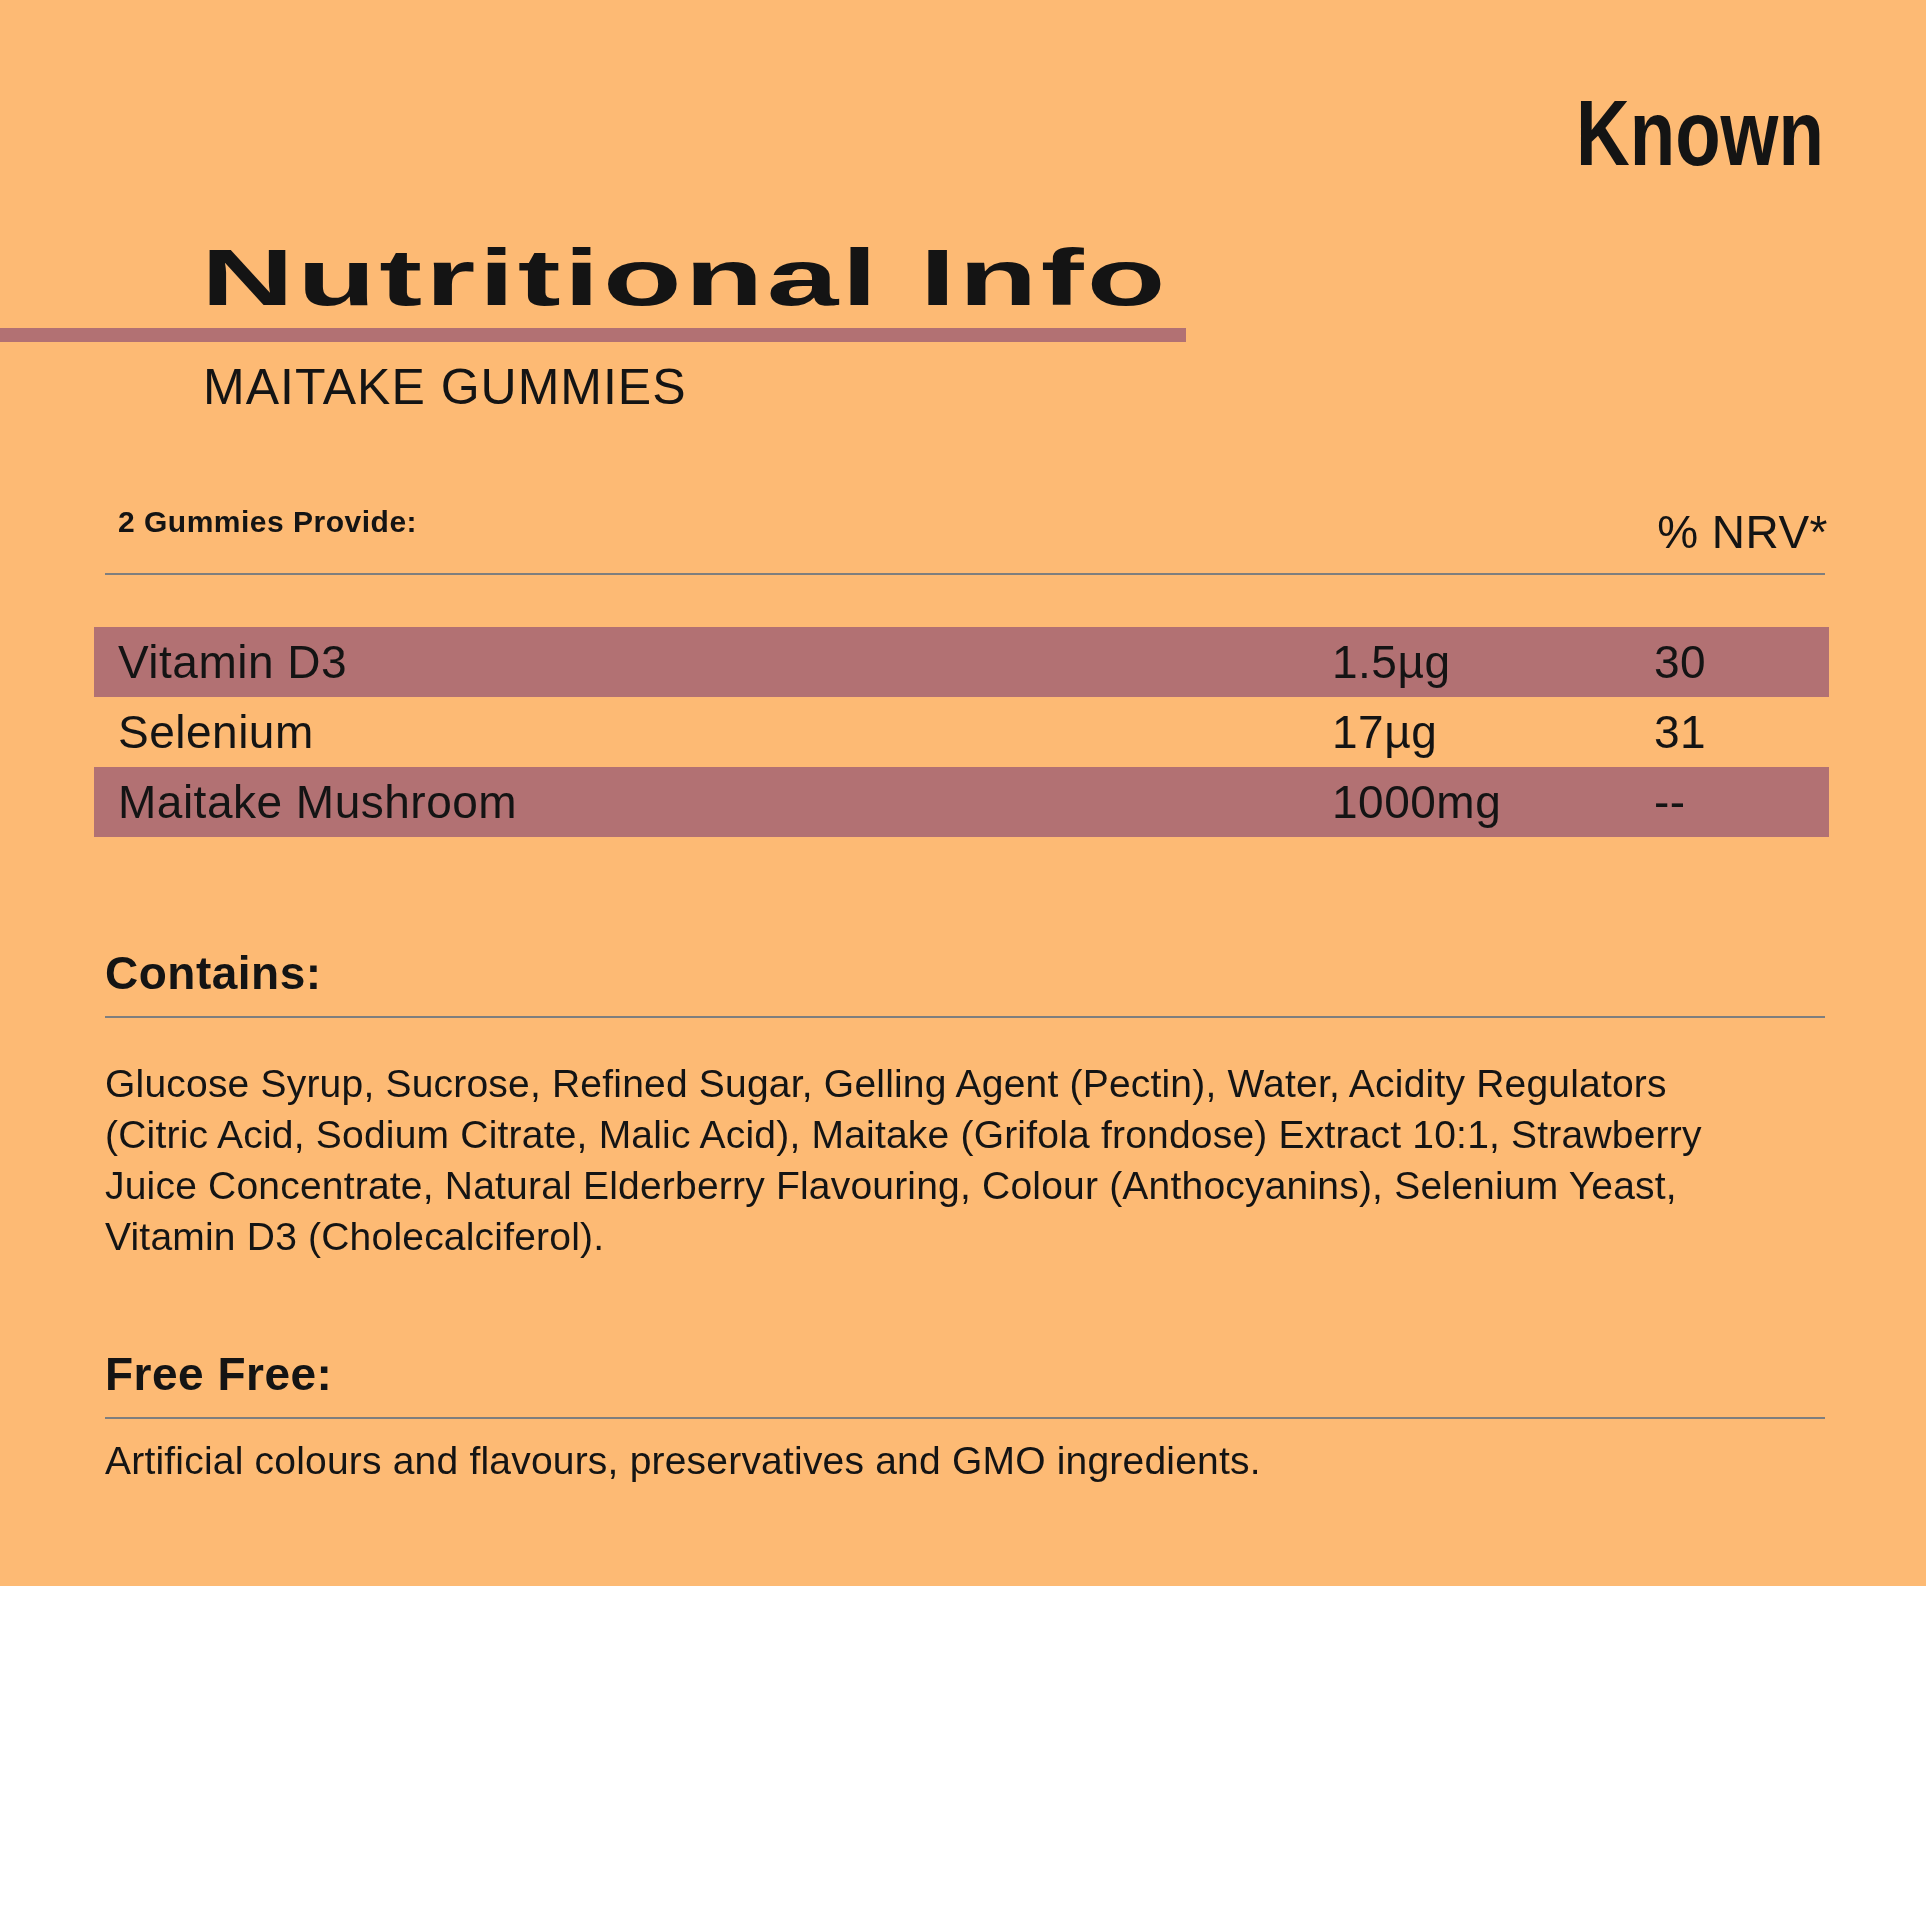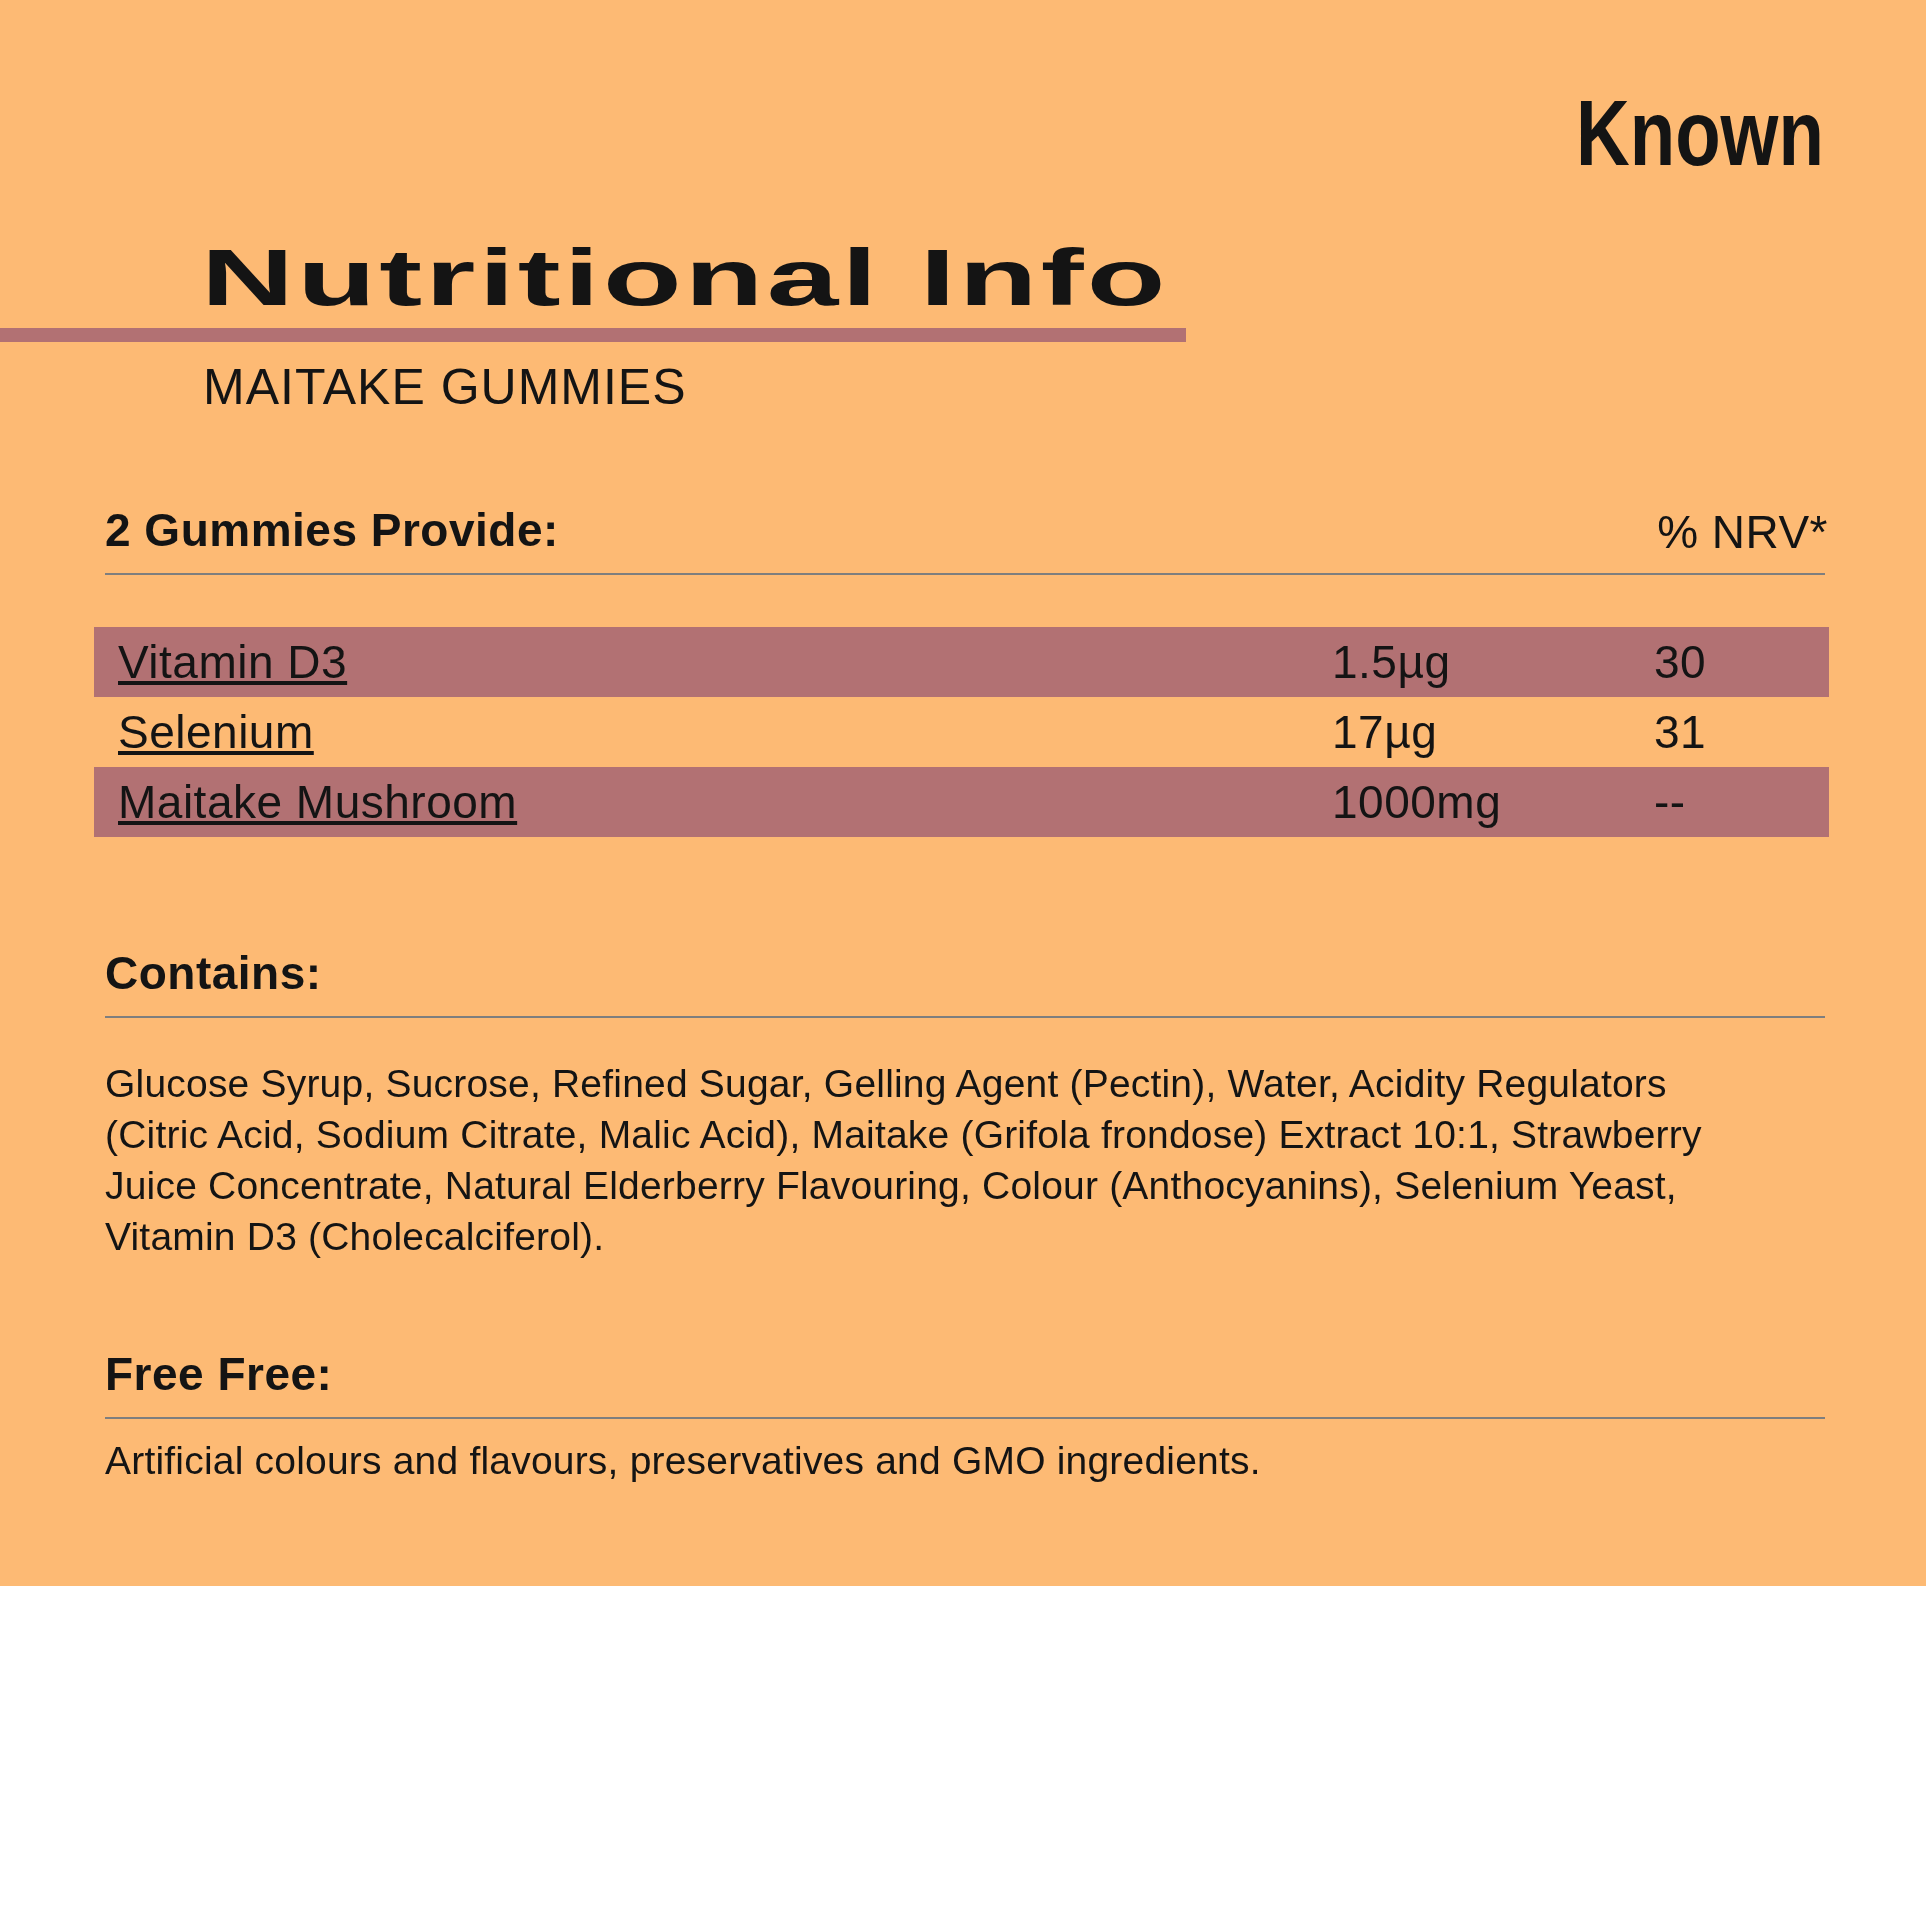--- a/index.html
+++ b/index.html
@@ -23,33 +23,33 @@
   }
   .title-underline {
     left:0; top:328px; width:1186px; height:14px; background:var(--accent);
   }
   .subtitle {
     left:203px; top:362px; font-size:50px; font-weight:400; line-height:1;
     letter-spacing:1px; white-space:nowrap;
   }
 
   .serving-heading {
-    left:105px; top:507px; font-size:46px; font-weight:700; line-height:1;
+    left:118px; top:507px; font-size:30px; font-weight:700; line-height:1;
     letter-spacing:0.5px; white-space:nowrap;
   }
   .nrv-heading {
     right:99px; top:509px; font-size:46px; font-weight:400; line-height:1;
     letter-spacing:0.5px; white-space:nowrap;
   }
   .rule { height:2px; background:var(--rule); }
   .rule-top { left:105px; top:573px; width:1720px; }
   .rule-contains { left:105px; top:1016px; width:1720px; }
   .rule-freefrom { left:105px; top:1417px; width:1720px; }
 
-  .table { left:94px; top:627px; width:1735px;text-decoration:underline; }
+  .table { left:94px; top:627px; width:1735px; }
   .row {
     position:relative; height:70px; line-height:70px; font-size:46px;
     letter-spacing:0.5px; padding-left:24px; white-space:nowrap;
   }
   .row.hl { background:var(--accent); }
   .row .amount { position:absolute; left:1238px; top:0; }
   .row .nrv    { position:absolute; left:1560px; top:0; }
 
   .section-heading {
     font-size:46px; font-weight:700; line-height:1; letter-spacing:0.5px;

